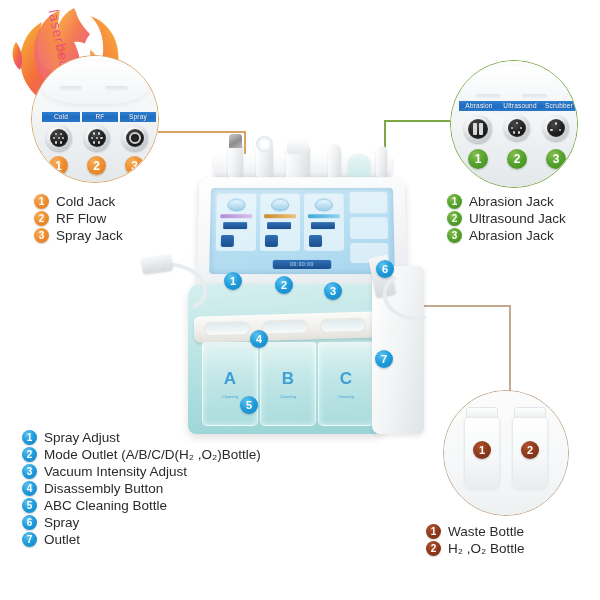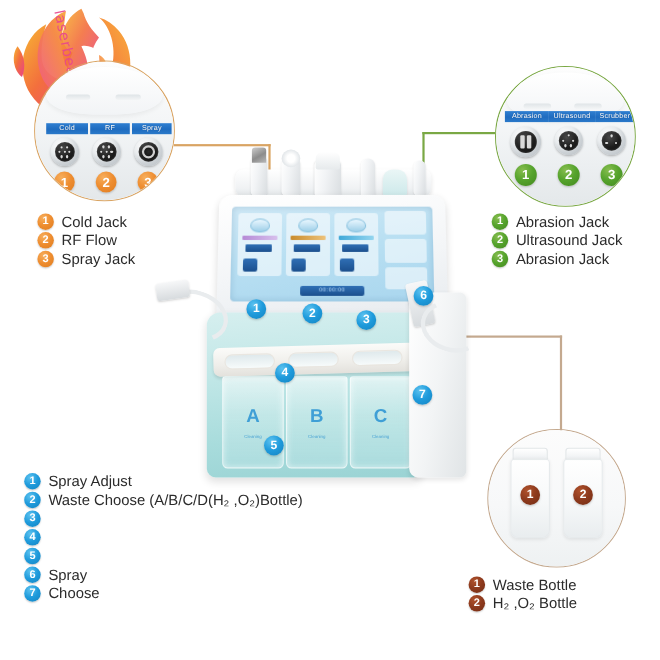--- a/index.html
+++ b/index.html
@@ -510,38 +510,41 @@
     </div>
   </div>
 
   <div class="legend" style="left:22px; top:430px;">
     <div class="legend-row">
       <span class="legend-num blue">1</span>
       <span class="legend-text">Spray Adjust</span>
     </div>
     <div class="legend-row">
       <span class="legend-num blue">2</span>
-      <span class="legend-text">Waste Choose (A/B/C/D(H₂ ,O₂)Bottle)</span>
+      <span class="legend-text">Mode Outlet (A/B/C/D(H₂ ,O₂)Bottle)</span>
     </div>
     <div class="legend-row">
       <span class="legend-num blue">3</span>
+      <span class="legend-text">Vacuum Intensity Adjust</span>
     </div>
     <div class="legend-row">
       <span class="legend-num blue">4</span>
+      <span class="legend-text">Disassembly Button</span>
     </div>
     <div class="legend-row">
       <span class="legend-num blue">5</span>
+      <span class="legend-text">ABC Cleaning Bottle</span>
     </div>
     <div class="legend-row">
       <span class="legend-num blue">6</span>
       <span class="legend-text">Spray</span>
     </div>
     <div class="legend-row">
       <span class="legend-num blue">7</span>
-      <span class="legend-text">Choose</span>
+      <span class="legend-text">Outlet</span>
     </div>
   </div>
 
   <div class="legend" style="left:426px; top:524px;">
     <div class="legend-row">
       <span class="legend-num brown">1</span>
       <span class="legend-text">Waste Bottle</span>
     </div>
     <div class="legend-row">
       <span class="legend-num brown">2</span>

